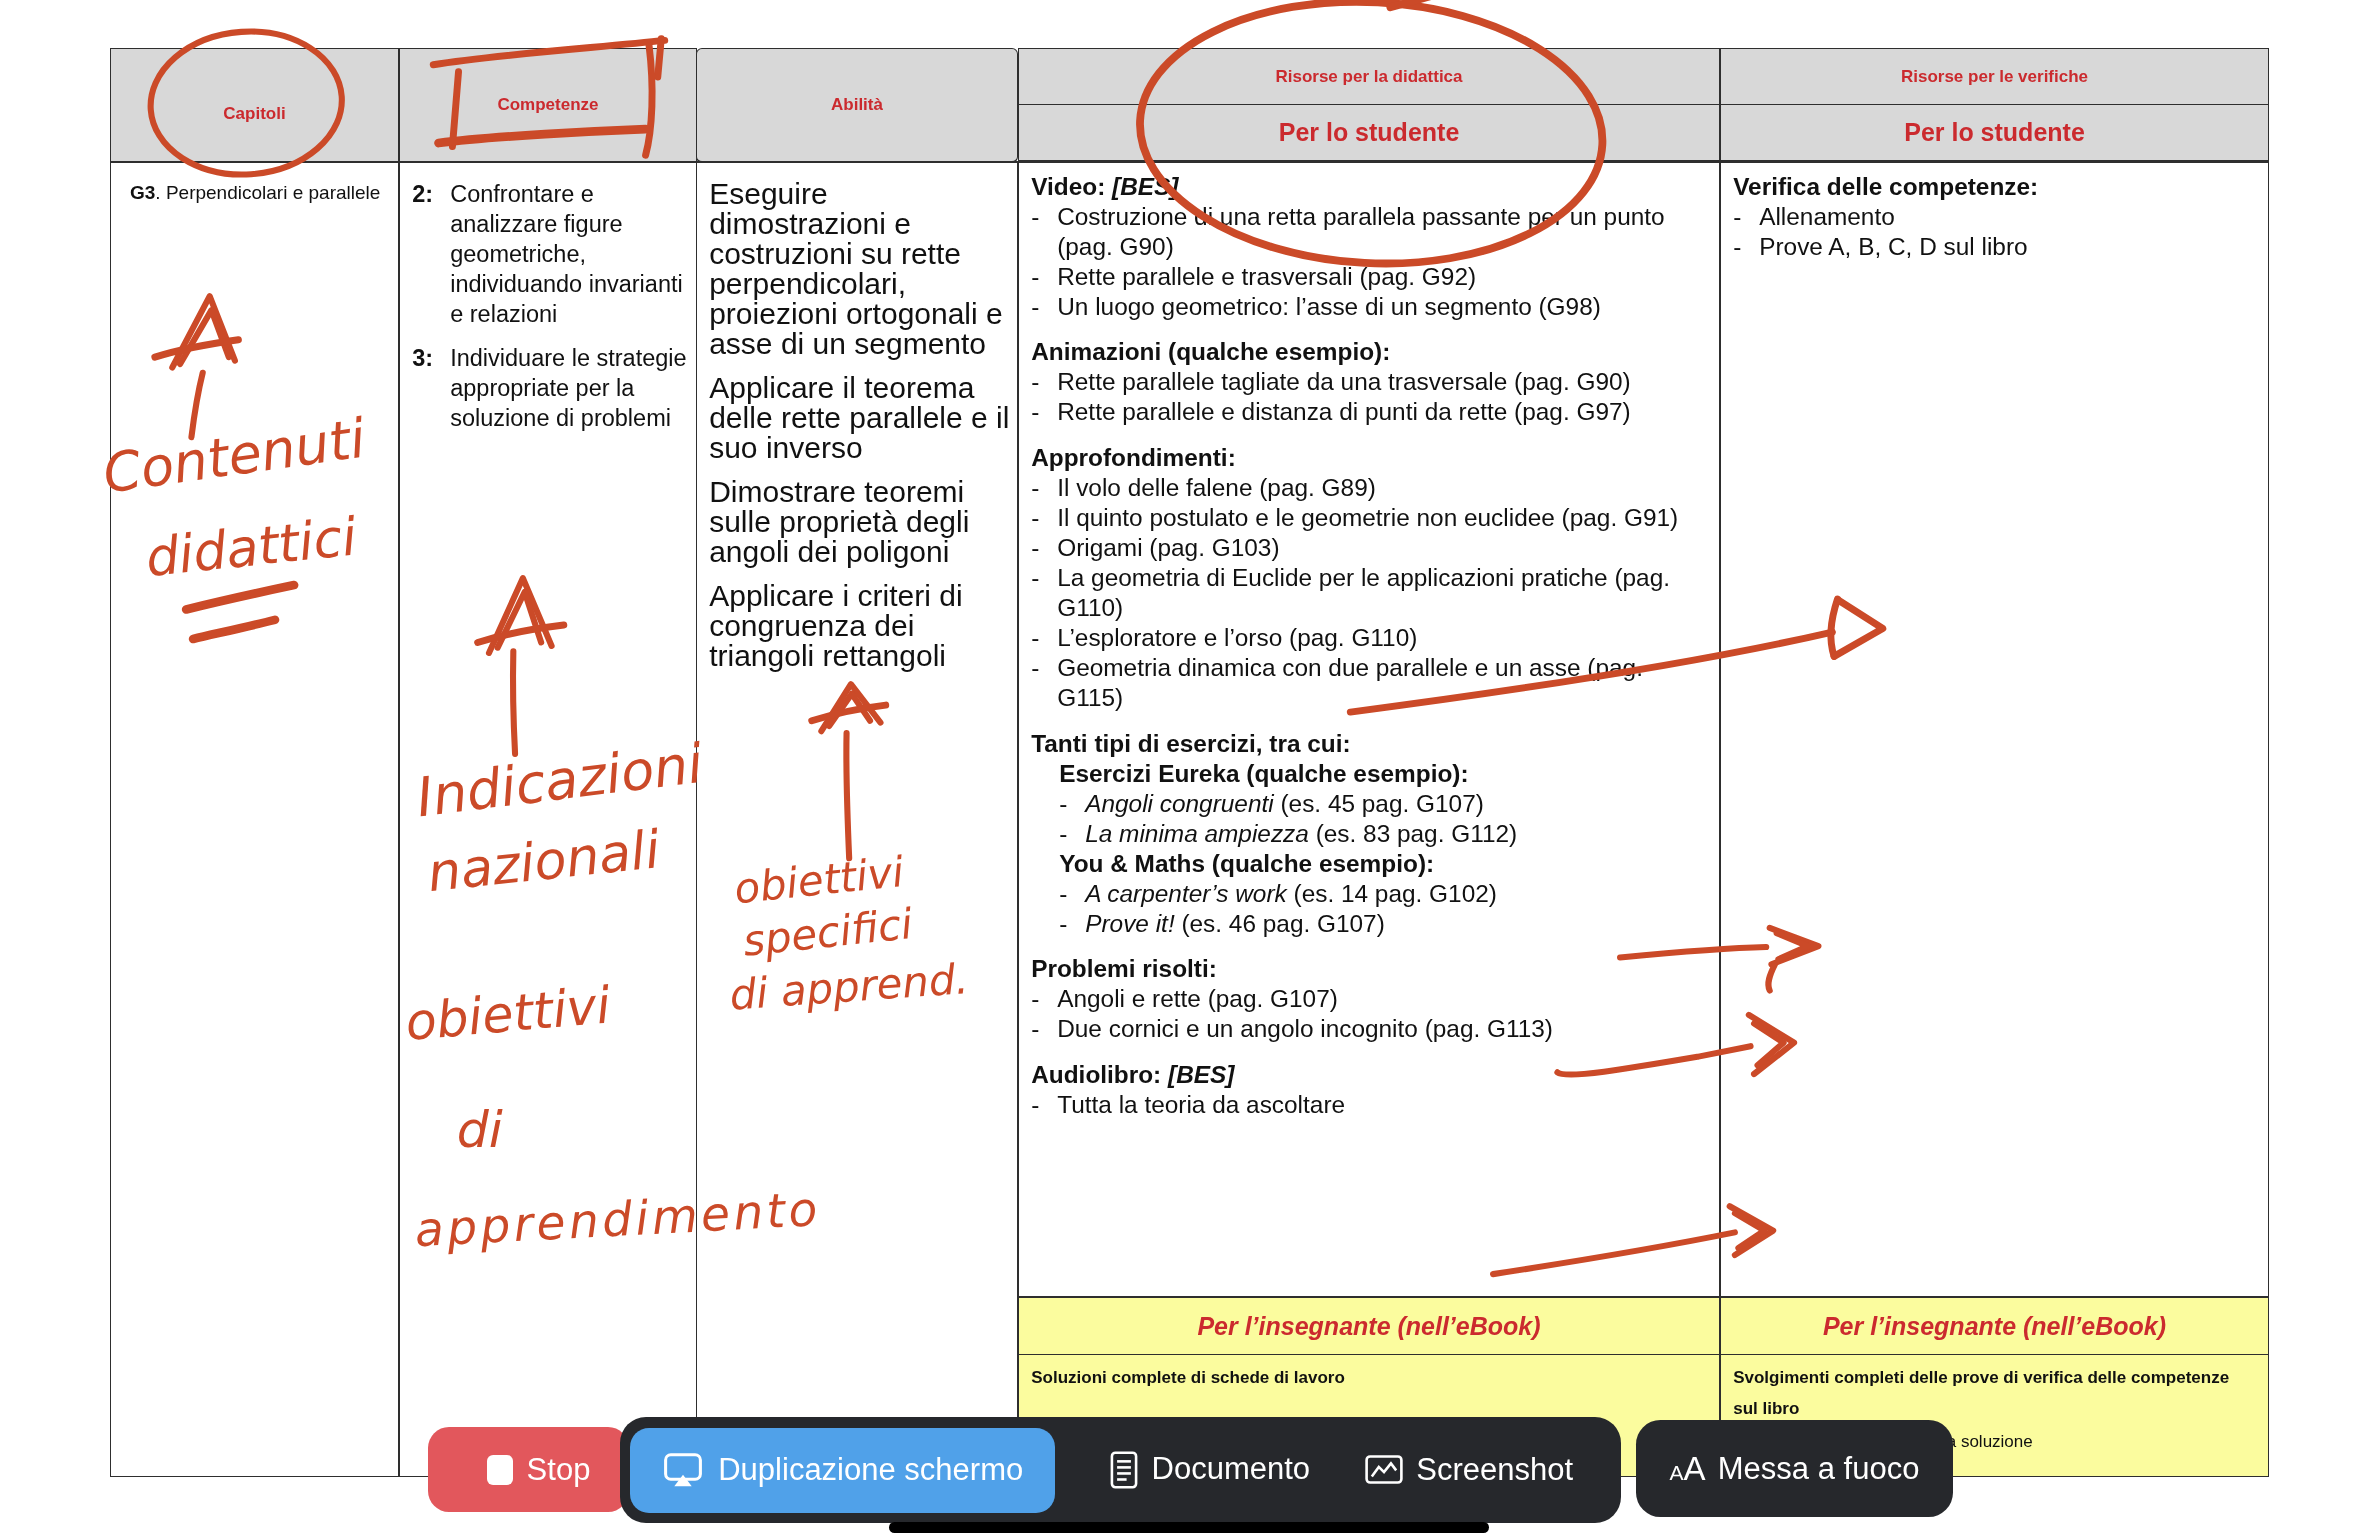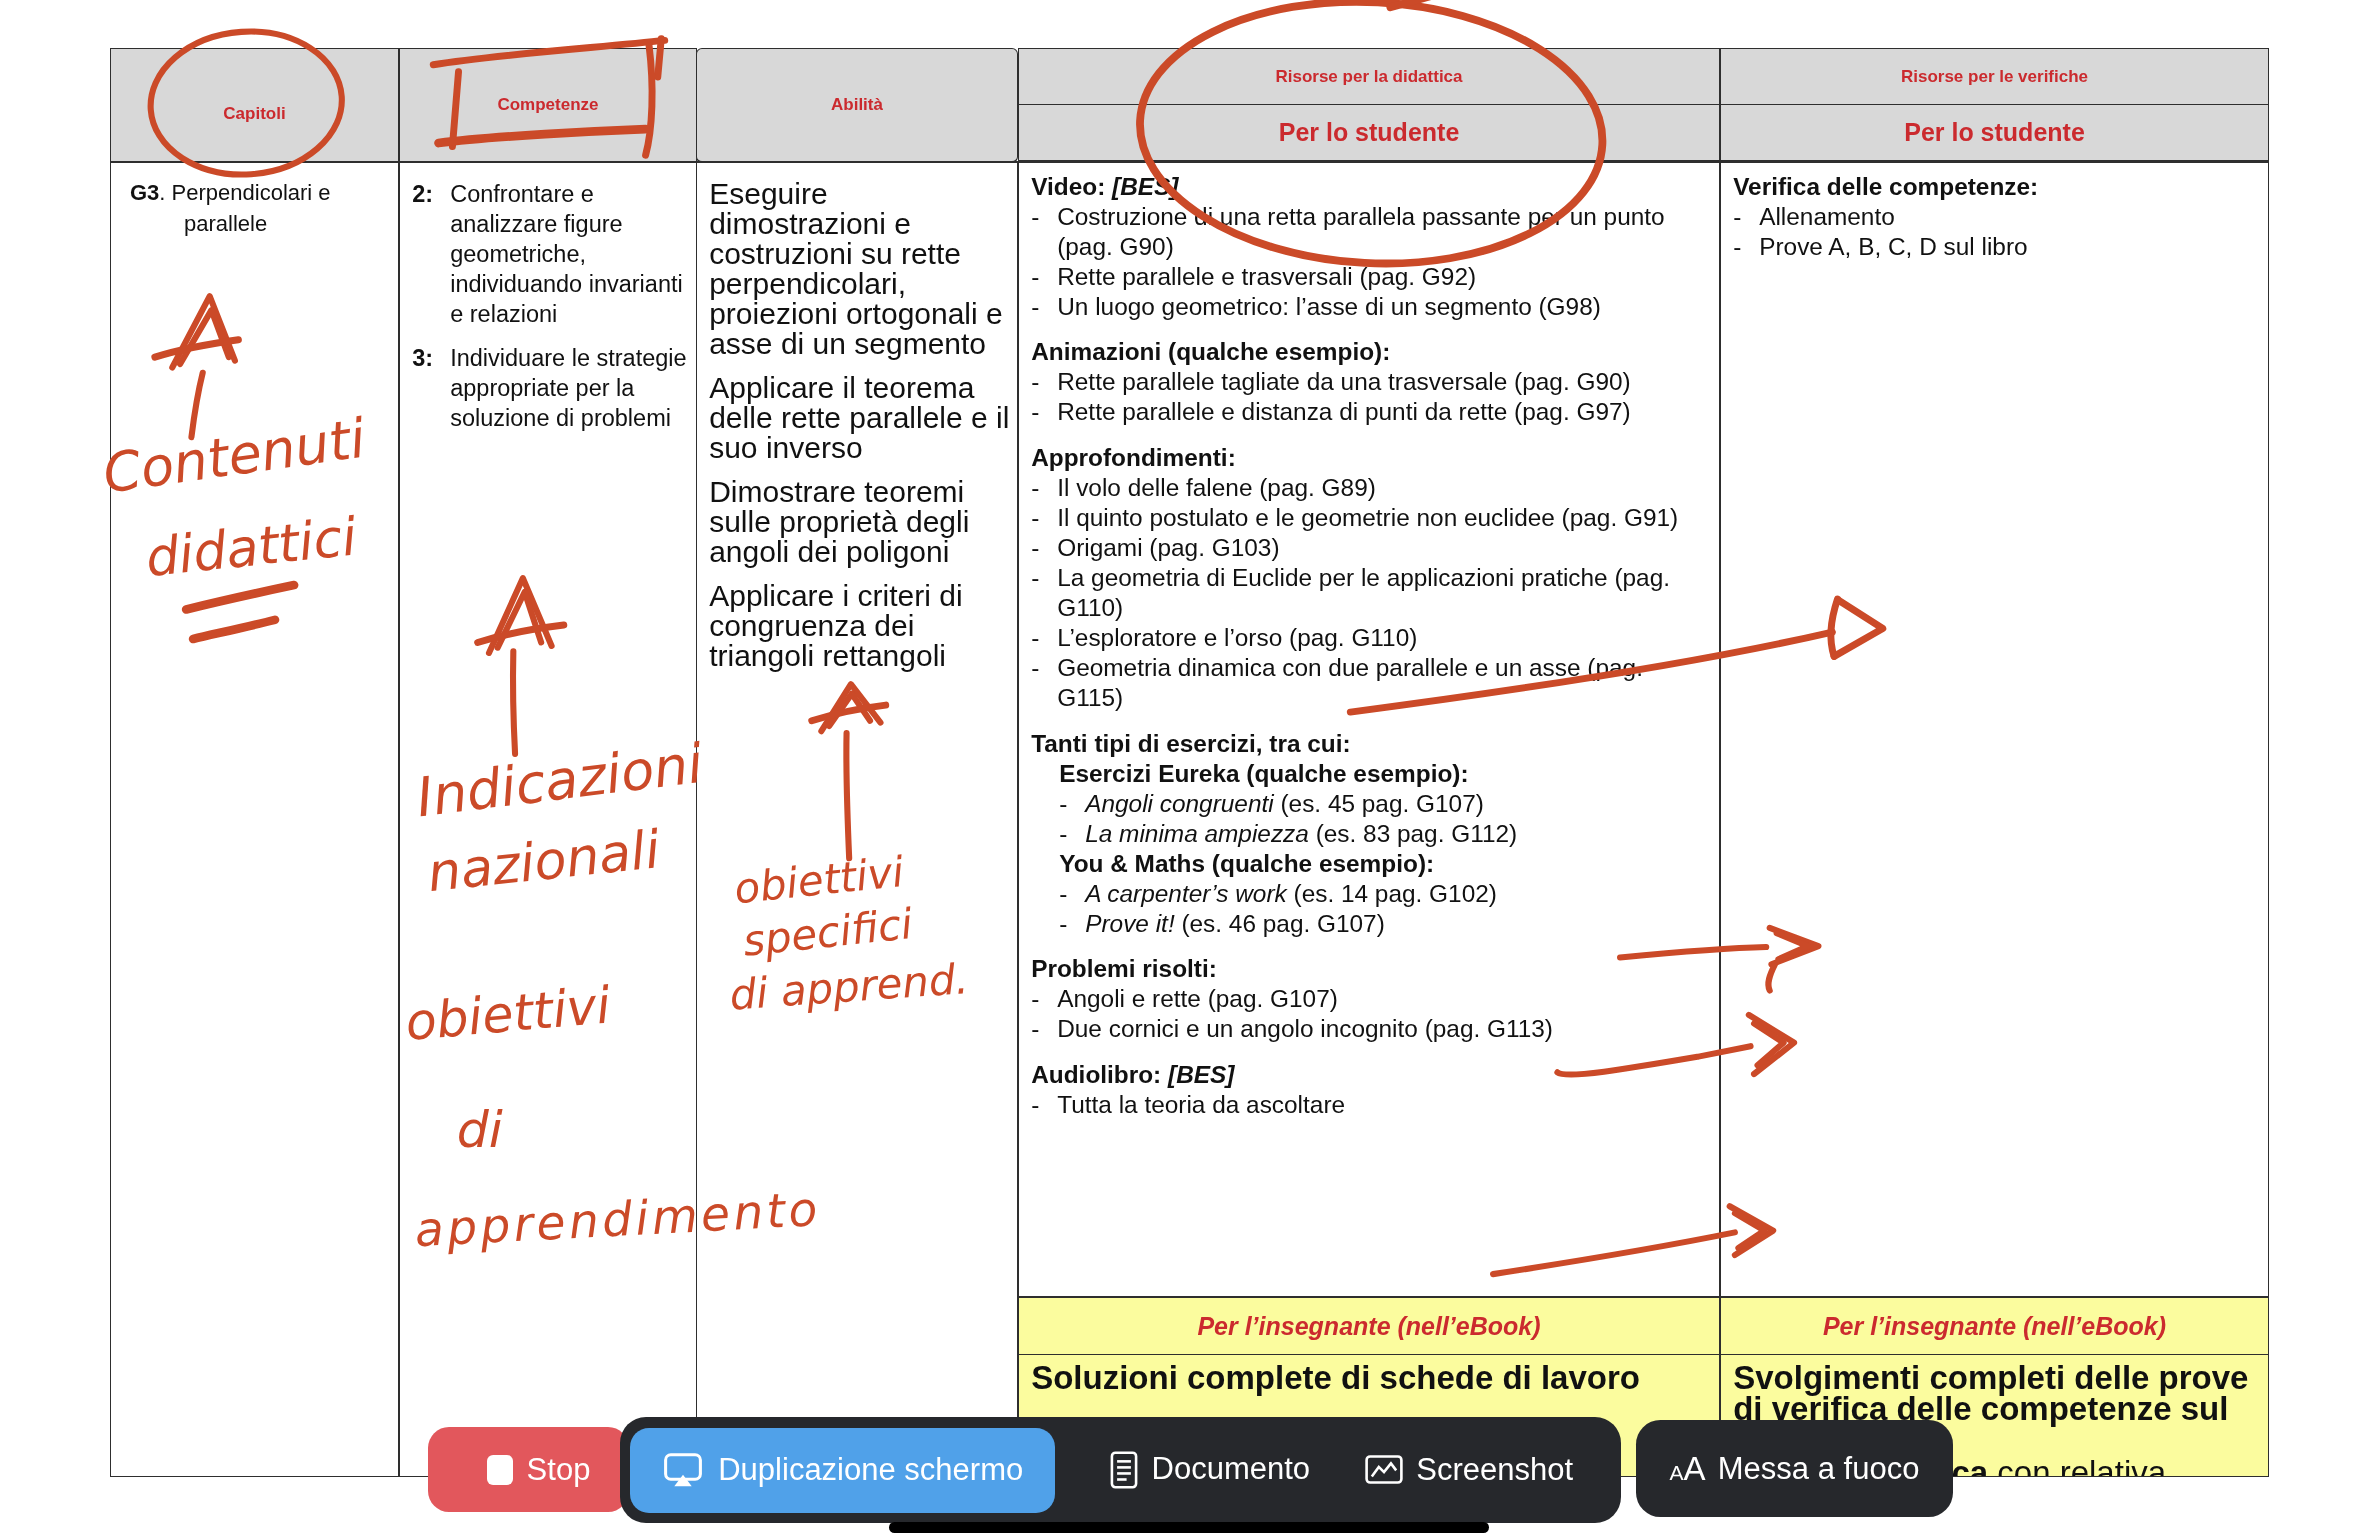--- a/index.html
+++ b/index.html
@@ -11,41 +11,41 @@
   body{width:2377px;height:1539px;background:#fff;font-family:"Liberation Sans",sans-serif;color:#111;overflow:hidden;}
   #screen{position:relative;width:2377px;height:1539px;background:#fff;}
   .cell{position:absolute;box-sizing:border-box;border:1.7px solid var(--border);background:#fff;overflow:hidden;}
   .hcell{background:var(--header-gray);display:flex;align-items:center;justify-content:center;
          color:var(--header-red);font-weight:bold;font-size:17px;border-bottom-width:2.6px;}
   .ycell{background:var(--yellow);}
   .yhead{display:flex;align-items:center;justify-content:center;color:var(--header-red);
          font-weight:bold;font-size:25px;font-style:italic;}
   .body-cell{font-size:24.4px;line-height:30px;}
   
-  .chapter{padding:14px 8.7px 0 73px;text-indent:-54px;font-size:22px;line-height:31px;}
+  .chapter{padding:14px 8.7px 0 73px;text-indent:-54px;font-size:19px;line-height:31px;}
   
   .comp-item{display:flex;padding:0 7px 0 12.2px;margin-top:14px;}
   .comp-item:first-child{margin-top:15.7px;}
   .comp-num{font-weight:bold;width:38px;flex:0 0 38px;}
   .comp-text{flex:1;}
   
   .ability{padding:0 7px 0 12.2px;margin-top:14px;}
   .ability:first-child{margin-top:15.7px;}
   
   .res{padding:8.7px 12.2px 0 12.2px;}
   .sec{margin-bottom:15.7px;}
   .sec-h{font-weight:bold;}
   .bes{font-weight:bold;font-style:italic;}
   .sub-h{font-weight:bold;margin-left:28px;}
   .li{display:flex;}
   .li .dash{width:26px;flex:0 0 26px;text-align:left;}
   .li.ind{margin-left:28px;}
   .li .li-text{flex:1;}
   
-  .teach{padding:7px 12.2px 0 12.2px;font-size:33px;line-height:31px;}
+  .teach{padding:7px 12.2px 0 12.2px;font-size:17px;line-height:31px;}
   .teach .line{font-weight:bold;}
   .teach .line + .line{margin-top:22.6px;}
   .mixed b{font-weight:bold;}
   
   #ink{position:absolute;left:0;top:0;pointer-events:none;color:var(--ink);}
   #ink path,#ink ellipse{stroke:currentColor;fill:none;stroke-linecap:round;stroke-linejoin:round;}
   #ink text{fill:currentColor;font-family:"DejaVu Sans",sans-serif;font-style:italic;}
   
   .toolbar-el{position:absolute;display:flex;align-items:center;color:#fff;font-size:31px;}
   #stop-btn{left:428px;top:1427px;width:181px;height:85px;background:var(--stop-red);

